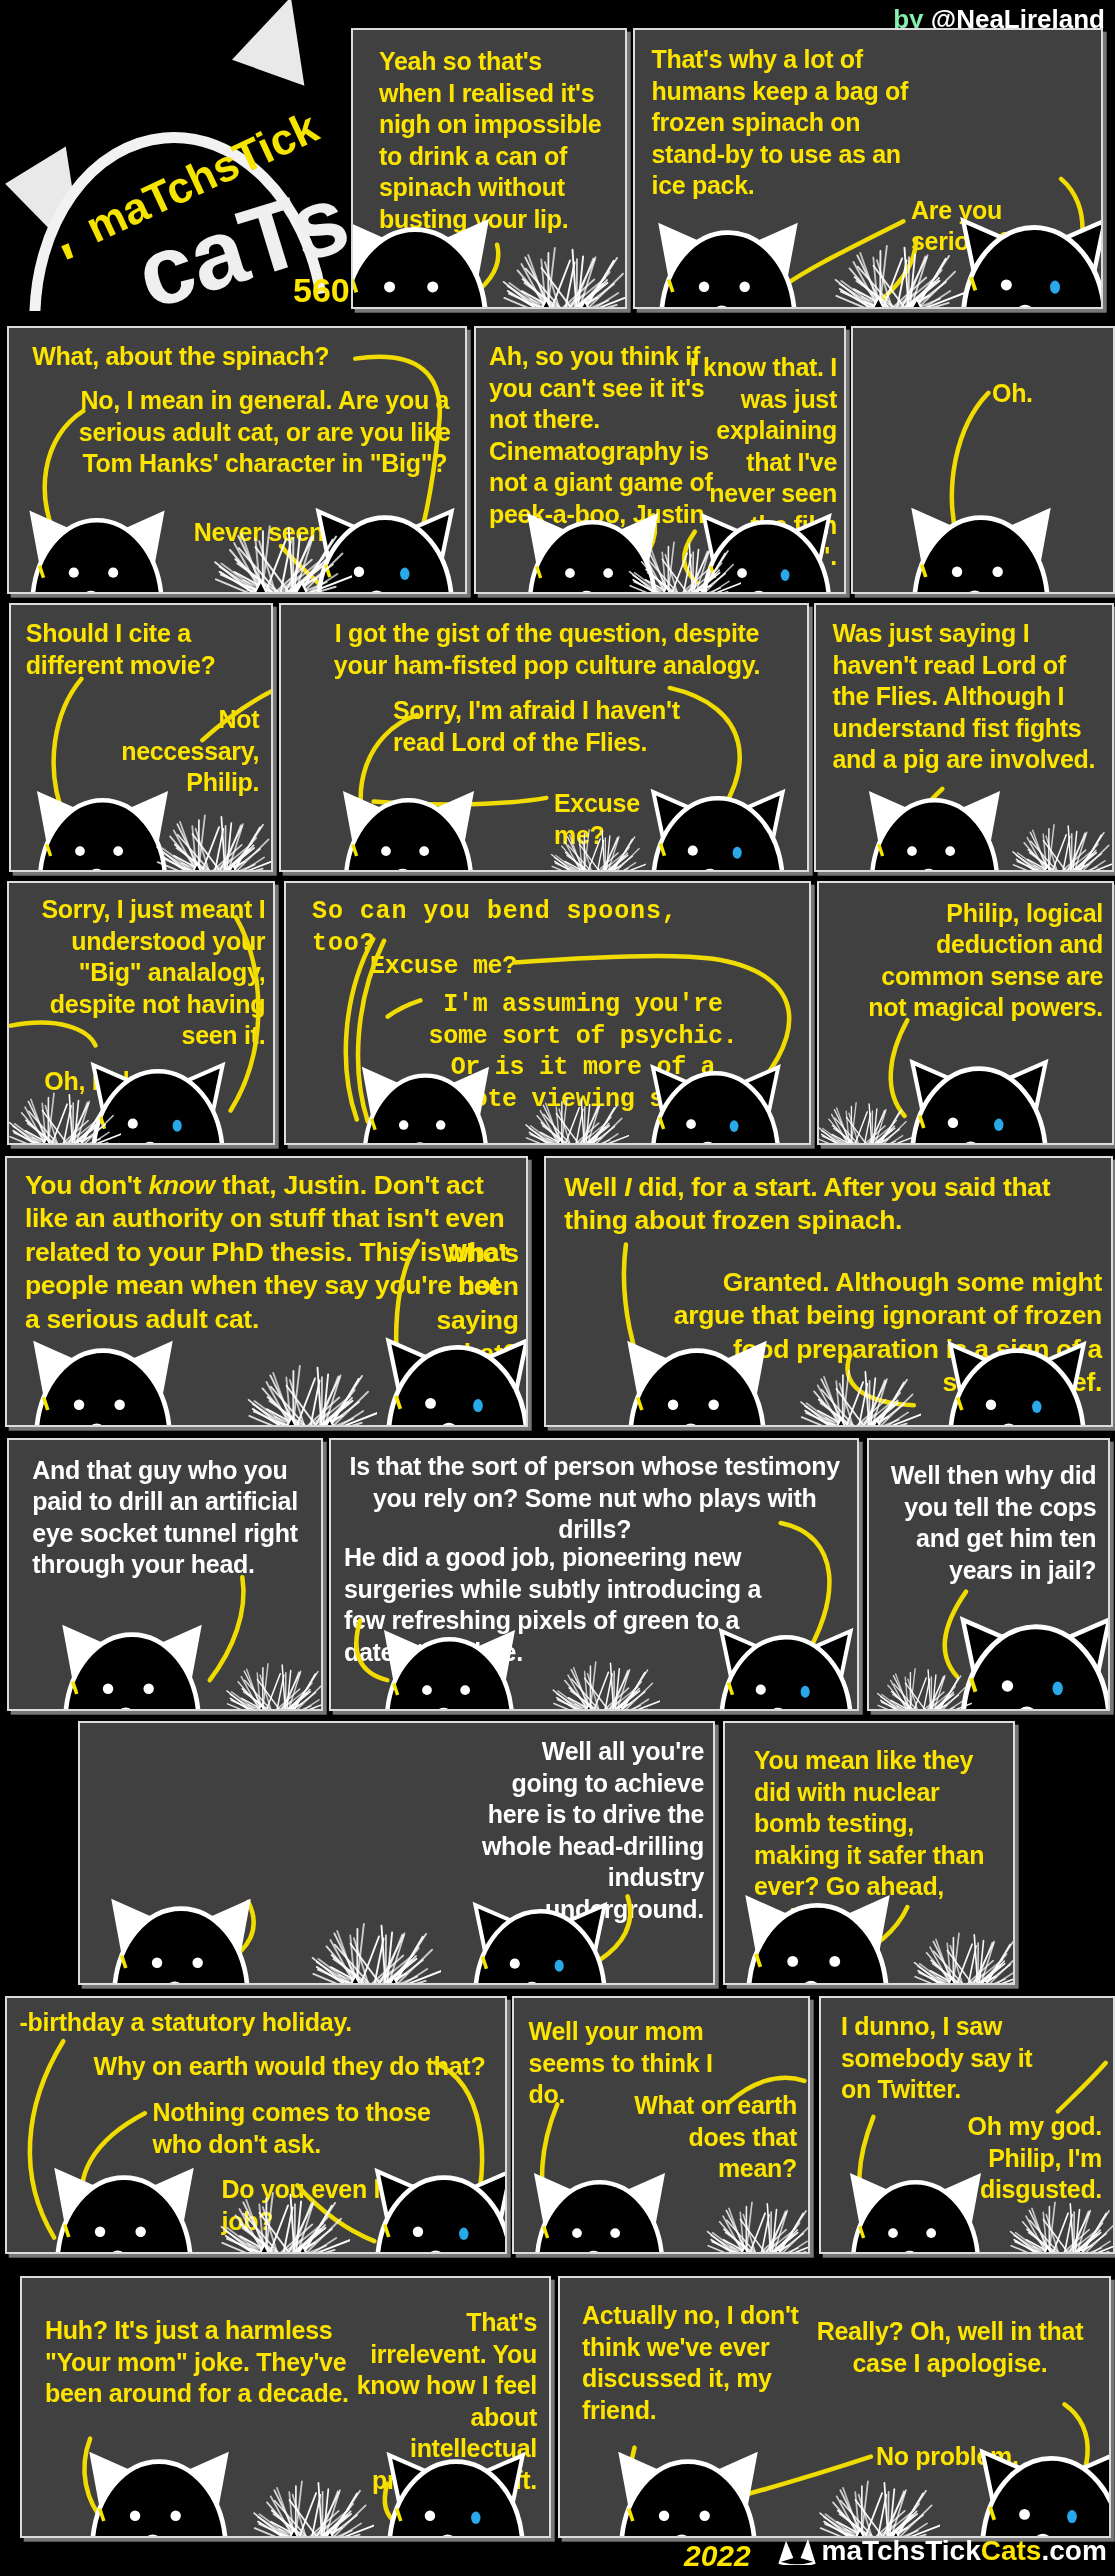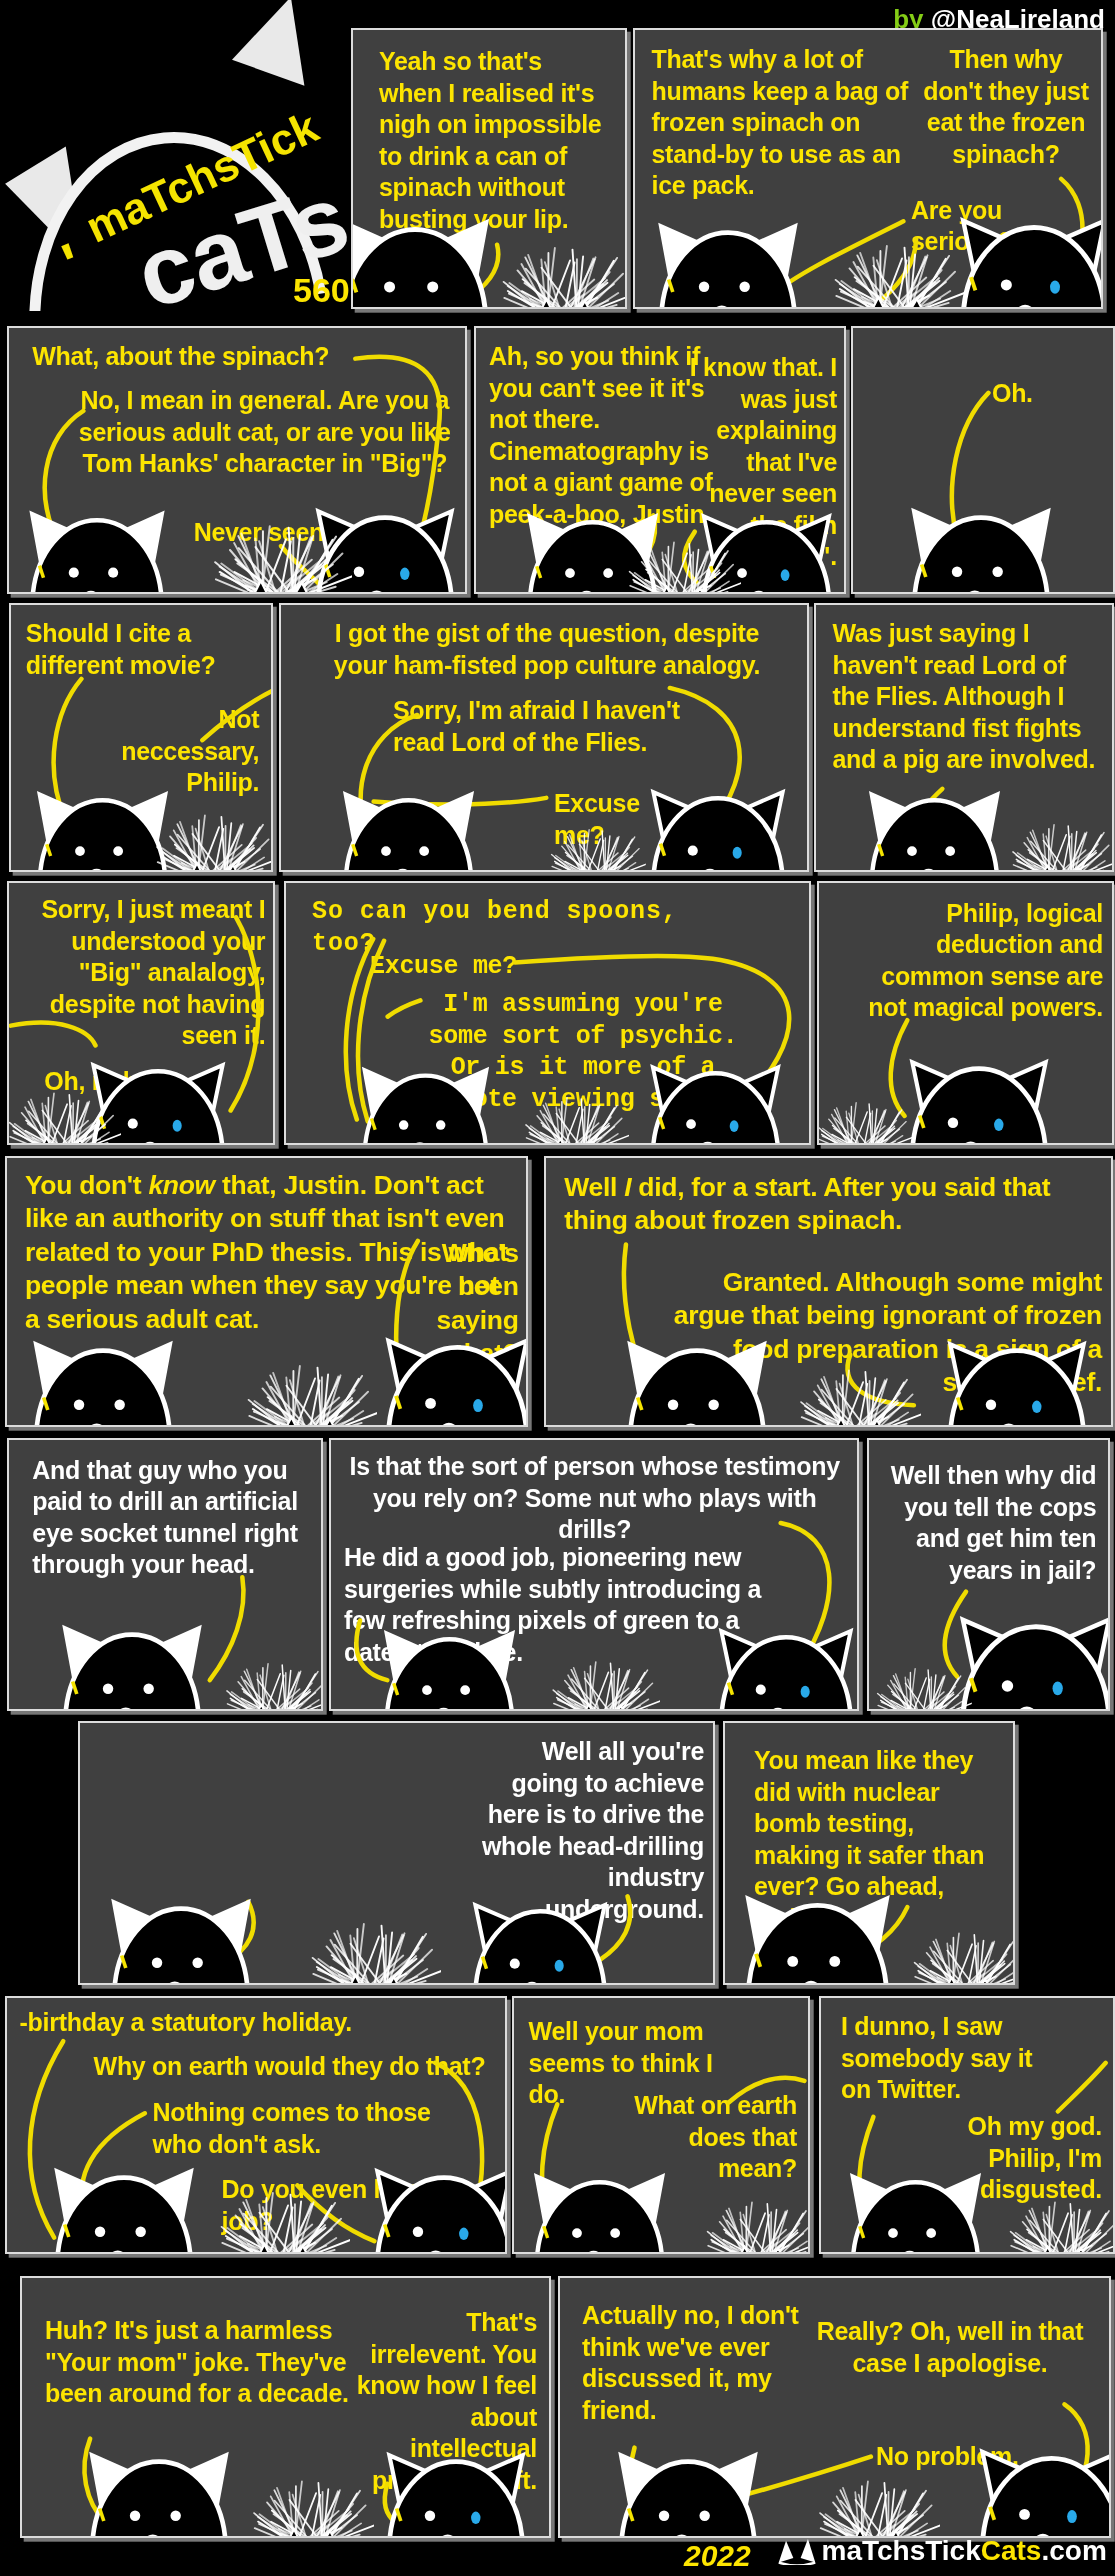--- a/index.html
+++ b/index.html
@@ -8,21 +8,21 @@
   .bub{position:absolute;font-size:25px;line-height:1.26;color:#fde500;letter-spacing:-0.3px;}
   .wt{color:#ffffff;}
   .ctr{text-align:center;}
   .rt{text-align:right;}
   .fs29{font-size:26.5px;}
   .it{font-style:italic;}
   .tail{position:absolute;left:0;top:0;width:100%;height:100%;pointer-events:none;}
   .tail path{stroke:#f0dc00;stroke-width:5;fill:none;stroke-linecap:round;}
   .cat,.grass{position:absolute;}
   #byline{position:absolute;top:3.7px;right:11px;font-size:26px;color:#fff;}
-  #byline .by{color:#84cc16;text-align:right;}
+  #byline .by{color:#86efac;text-align:right;}
   #issue{position:absolute;left:293px;top:271px;font-size:34px;color:#fde500;}
   #footer{position:absolute;left:0;top:2533px;width:1116px;height:43px;}
   #year{position:absolute;left:684px;top:5.5px;font-size:30px;color:#fde500;font-style:italic;}
   #sitelogo{position:absolute;right:9.2px;top:1.8px;font-size:28px;color:#fff;display:flex;align-items:center;}
   #sitelogo .cats{color:#fde500;}
   .hidden-defs{position:absolute;width:0;height:0;overflow:hidden;}
 </style>
 </head>
 <body>
 
@@ -123,21 +123,20 @@
     </svg>
   <svg class="cat" style="left:-16.5px;bottom:-11px;" width="156" height="102" viewBox="0 0 170 112">
       <use href="#cat-plain"></use>
     </svg>
   <svg class="grass" style="right:-7.3px;bottom:-13px;" width="137" height="86" viewBox="0 0 150 94">
       <use href="#grass-clump"></use>
     </svg>
 </div>
 <div class="panel" style="left:633px;top:27.5px;width:470px;height:281px;">
   <div class="bub" style="left:16.5px;top:14.6px;width:276px;">That's why a lot of humans keep a bag of frozen spinach on stand-by to use as an ice pack.</div>
-  <div class="bub ctr" style="left:282px;top:14.6px;width:178px;">Then why don't they just eat the frozen spinach?</div>
   <div class="bub" style="left:276px;top:165px;width:121px;">Are you serious?</div>
   <svg class="tail" viewBox="0 0 514 307" preserveAspectRatio="none">
     <path d="M310,232 C310,262 286,288 268,302"></path>
     <path d="M470,165 C505,195 500,255 462,298"></path>
     <path d="M296,212 C230,245 175,272 148,296"></path>
   </svg>
   <svg class="cat" style="left:20px;bottom:-9.2px;" width="146" height="96" viewBox="0 0 160 105">
       <use href="#cat-plain"></use>
     </svg>
   <svg class="cat" style="right:-11px;bottom:-9.2px;" width="156" height="102" viewBox="0 0 170 112">

